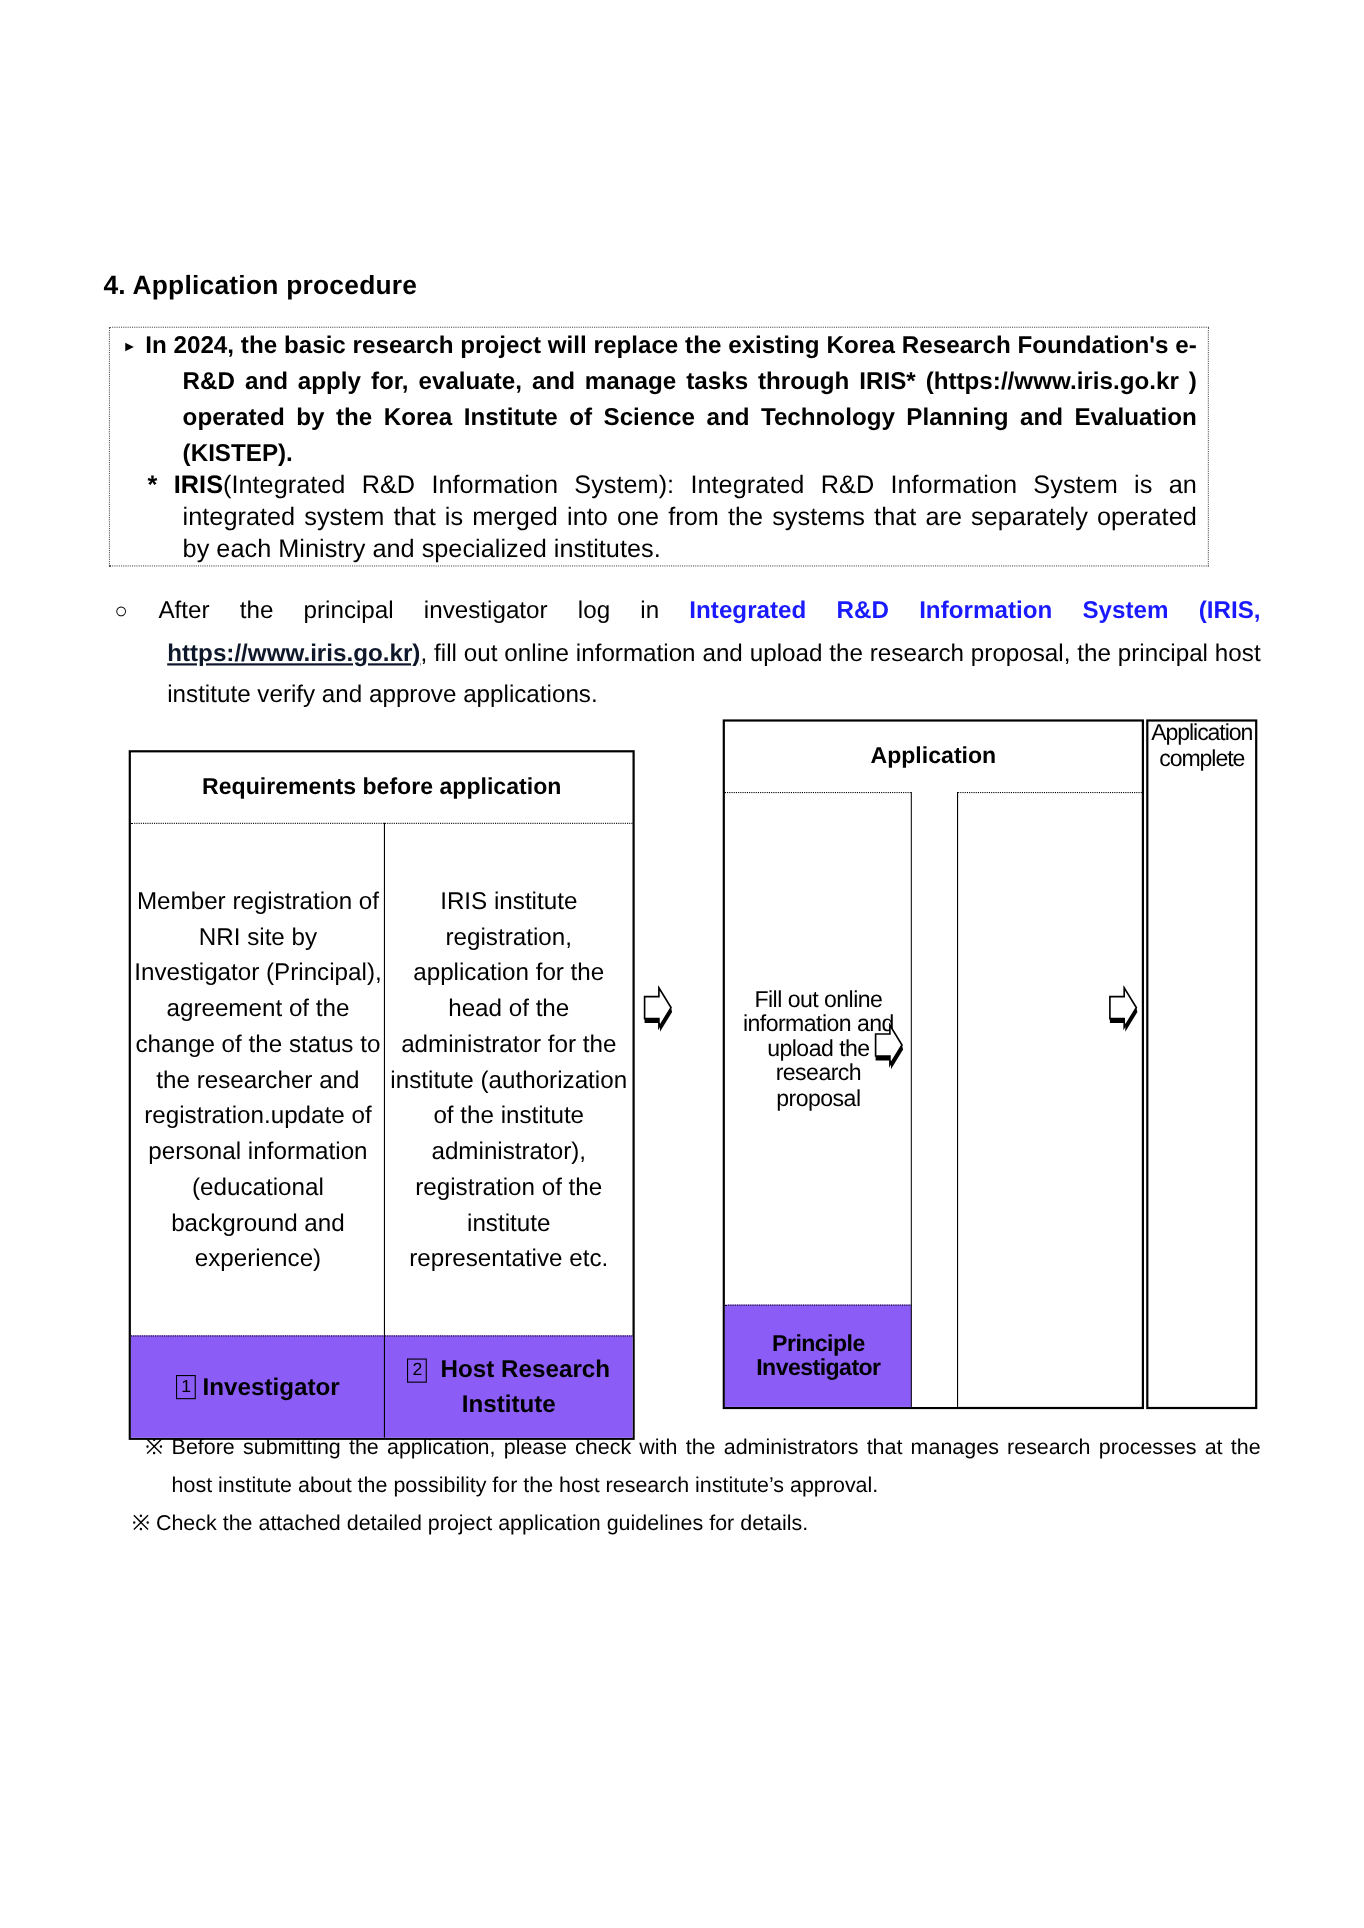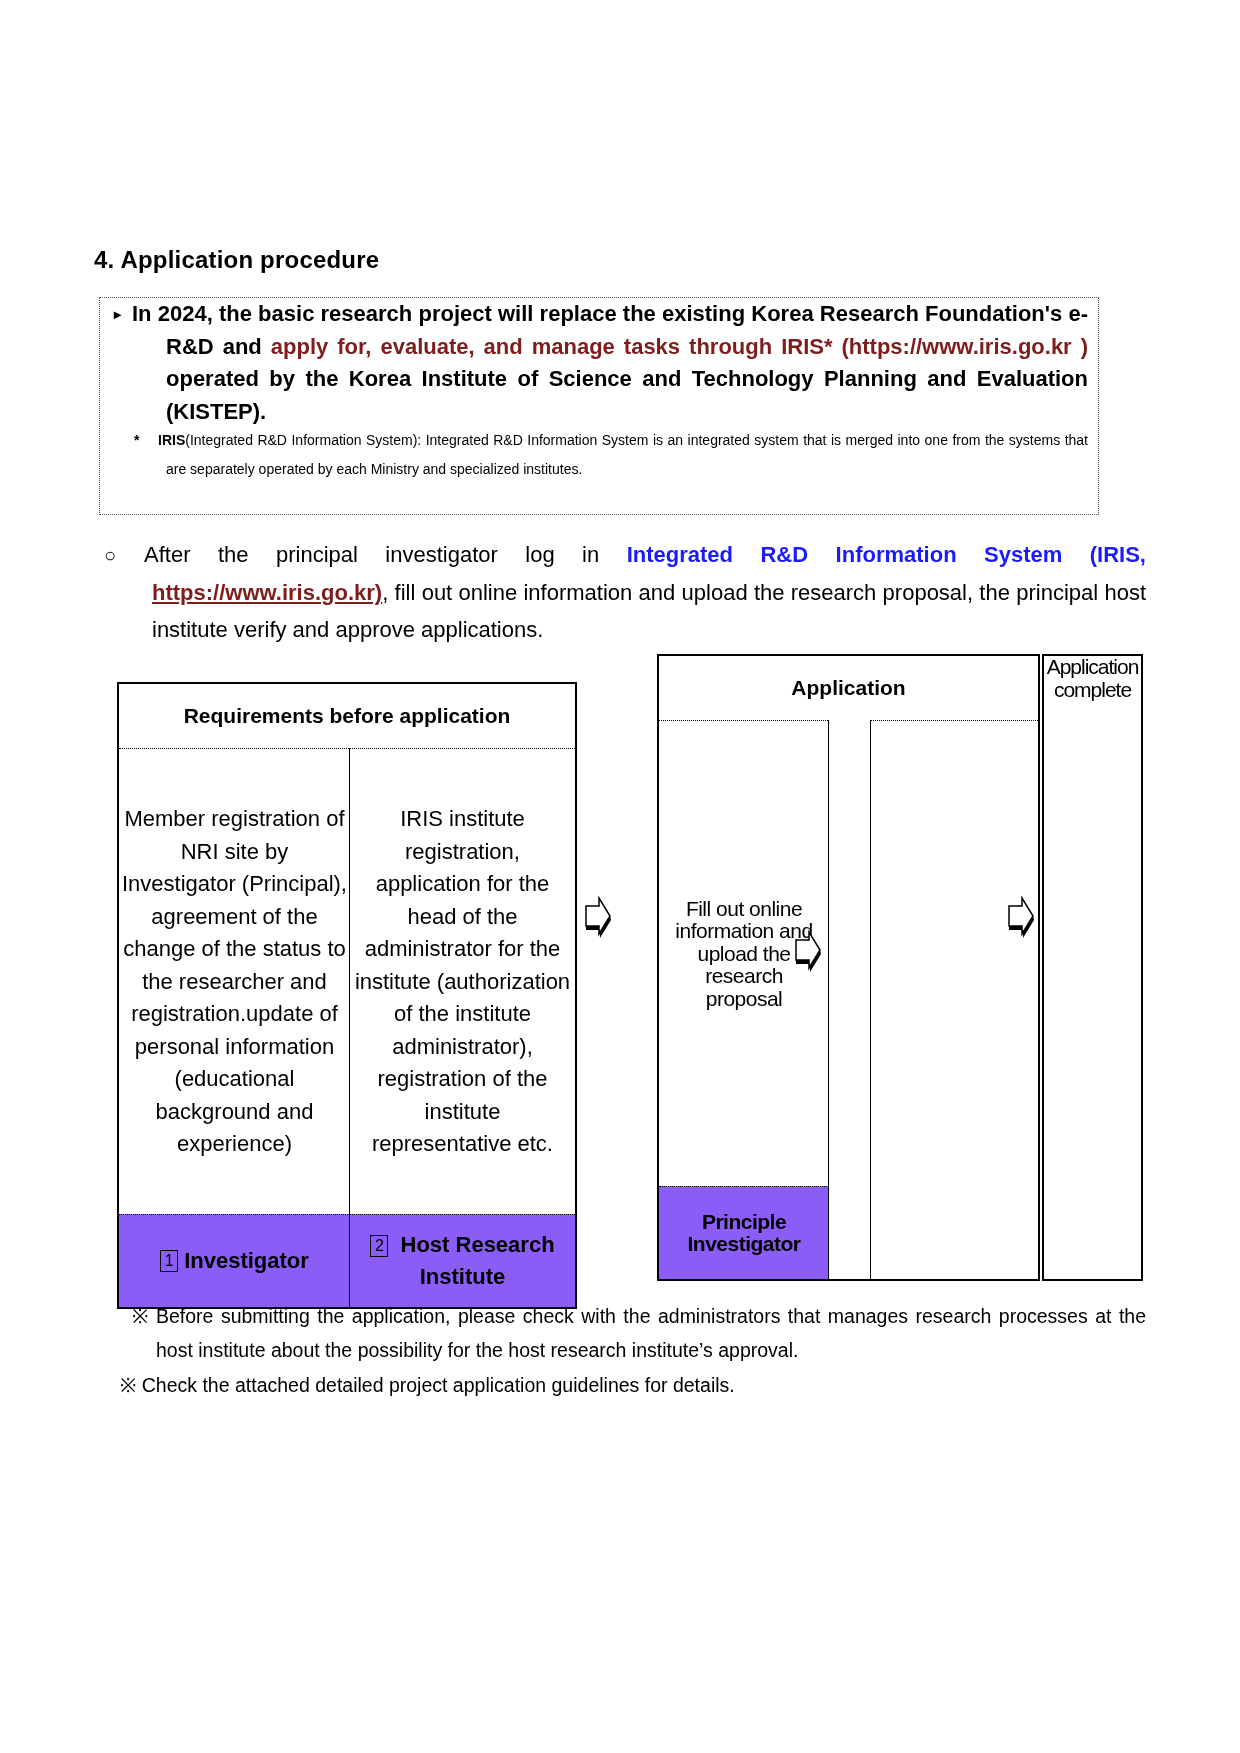--- a/index.html
+++ b/index.html
@@ -2,25 +2,25 @@
 <html><head>
 <meta charset="utf-8">
 <style>
   html, body { margin:0; padding:0; background:#ffffff; }
   body { width:1240px; height:1753px; position:relative; font-family:"Liberation Sans", sans-serif; color:#000; overflow:hidden; }
   .abs { position:absolute; }
   .title { left:94px; top:246px; font-size:24px; font-weight:bold; letter-spacing:0.2px; }
   .notebox { left:99px; top:297px; width:1000px; height:218px; border:1px dotted #555; box-sizing:border-box; }
   .note-main { position:absolute; left:14px; top:0px; width:974px; font-size:22px; font-weight:bold; line-height:32.5px; }
   .note-main .text { text-align:justify; text-align-last:left; }
-  .red { color:#7f1d1d; }
-  .note-foot { position:absolute; left:34px; top:128px; width:954px; font-size:14px; line-height:29px; text-align:justify; }
+  .red { color:#000000; }
+  .note-foot { position:absolute; left:34px; top:128px; width:954px; font-size:23px; line-height:29px; text-align:justify; }
   .para { left:104px; top:536px; width:1042px; font-size:22px; line-height:37px; }
   .blue { color:#1a1aff; font-weight:bold; }
-  .link { color:#7f1d1d; font-weight:bold; text-decoration:underline; }
+  .link { color:#0f172a; font-weight:bold; text-decoration:underline; }
   .box { position:absolute; border:2px solid #000; box-sizing:border-box; }
   .hdr { position:absolute; left:0; right:0; top:0; height:64px; display:flex; align-items:center; justify-content:center; font-weight:bold; font-size:21px; border-bottom:1px dotted #000; }
   .col { position:absolute; top:64px; bottom:0; }
   .vline { position:absolute; top:64px; bottom:0; width:0; border-left:1.5px solid #000; }
   .body-cell { position:absolute; top:0; left:0; right:0; height:468px; display:flex; align-items:center; justify-content:flex-end; text-align:center; }
   .foot-cell { position:absolute; left:0; right:0; bottom:0; height:92px; background:#8b5cf6; border-top:1px dotted #000; display:flex; align-items:center; justify-content:center; text-align:center; font-weight:bold; }
   .t-large { font-size:22px; line-height:32.5px; }
   .t-mid { font-size:21px; line-height:22.5px; letter-spacing:-0.5px; }
   .numbox { display:inline-block; border:1px solid #000; width:16px; height:20px; line-height:20px; font-size:16px; font-weight:normal; text-align:center; margin-right:6px; vertical-align:middle; }
   .arrow { position:absolute; width:30px; height:44px; }

